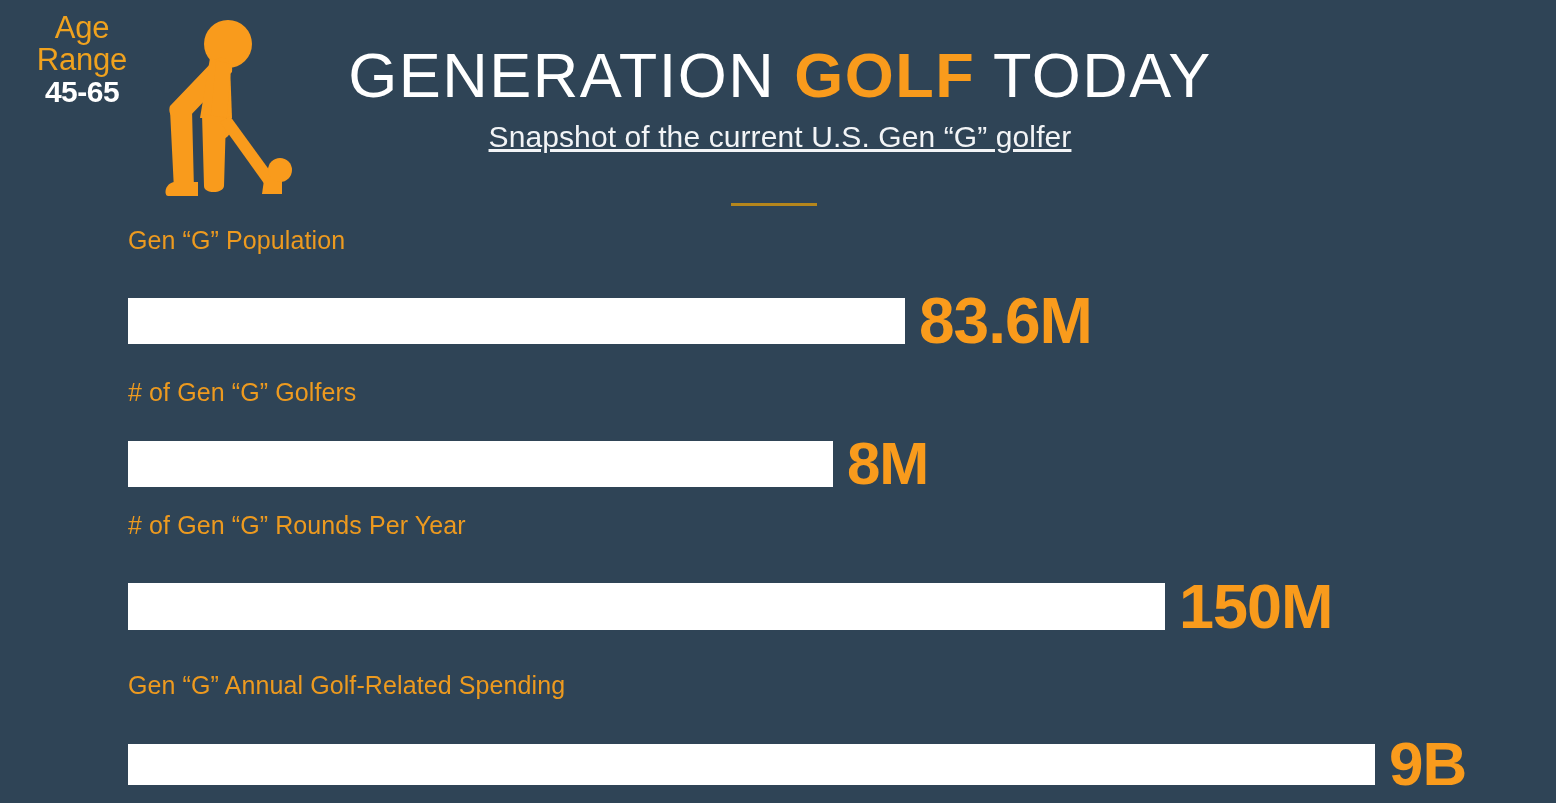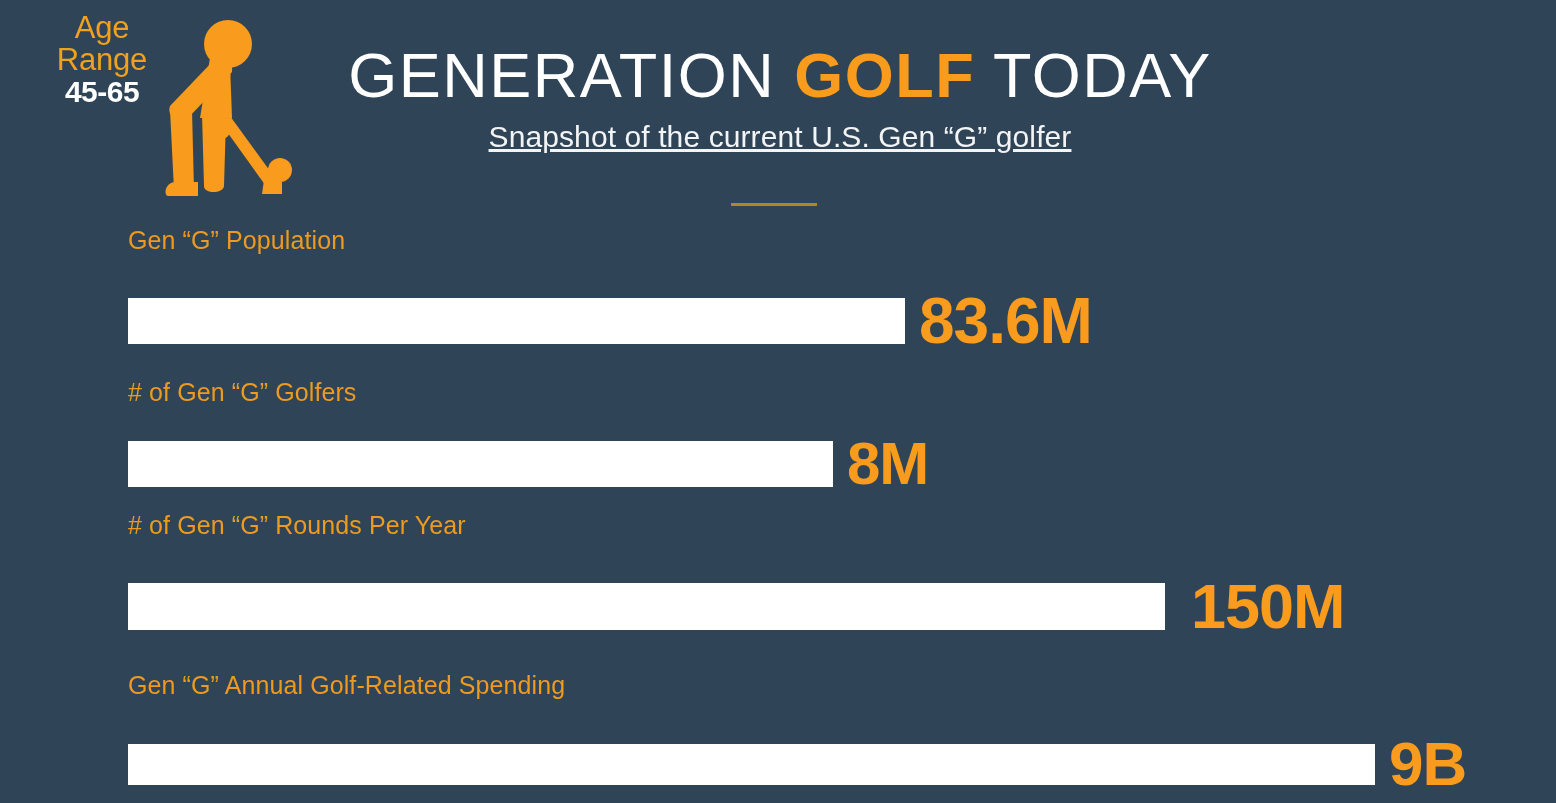--- a/index.html
+++ b/index.html
@@ -14,21 +14,21 @@
     position:relative;
     width:1556px;
     height:803px;
     background:#2f4456;
   }
 
   
   .header { position:absolute; left:0; top:0; width:1556px; height:215px; }
 
   .age-block {
-    position:absolute; left:36px; top:12px; width:132px;
+    position:absolute; left:16px; top:12px; width:132px;
     text-align:center; line-height:1.02;
   }
   .age-line {
     color:#f0a21e; font-size:31px; font-weight:400;
     letter-spacing:-0.2px; display:block;
   }
   .age-value {
     color:#ffffff; font-size:30px; font-weight:bold;
     display:block; margin-top:2px; letter-spacing:-0.5px;
   }
@@ -130,21 +130,21 @@
     <div class="row">
       <div class="row-label" style="top:163px;"># of Gen “G” Golfers</div>
       <div class="bar-wrap" style="top:219px;">
         <div class="bar" style="width:705px;height:46px;"></div>
         <div class="bar-value" style="font-size:60px;">8M</div>
       </div>
     </div>
 
     <div class="row">
       <div class="row-label" style="top:296px;"># of Gen “G” Rounds Per Year</div>
-      <div class="bar-wrap" style="top:360px;gap:12px;">
+      <div class="bar-wrap" style="top:360px;">
         <div class="bar" style="width:1037px;height:47px;"></div>
         <div class="bar-value" style="font-size:63px;">150M</div>
       </div>
     </div>
 
     <div class="row">
       <div class="row-label" style="top:456px;">Gen “G” Annual Golf-Related Spending</div>
       <div class="bar-wrap" style="top:518px;">
         <div class="bar" style="width:1247px;height:41px;"></div>
         <div class="bar-value" style="font-size:62px;">9B</div>

